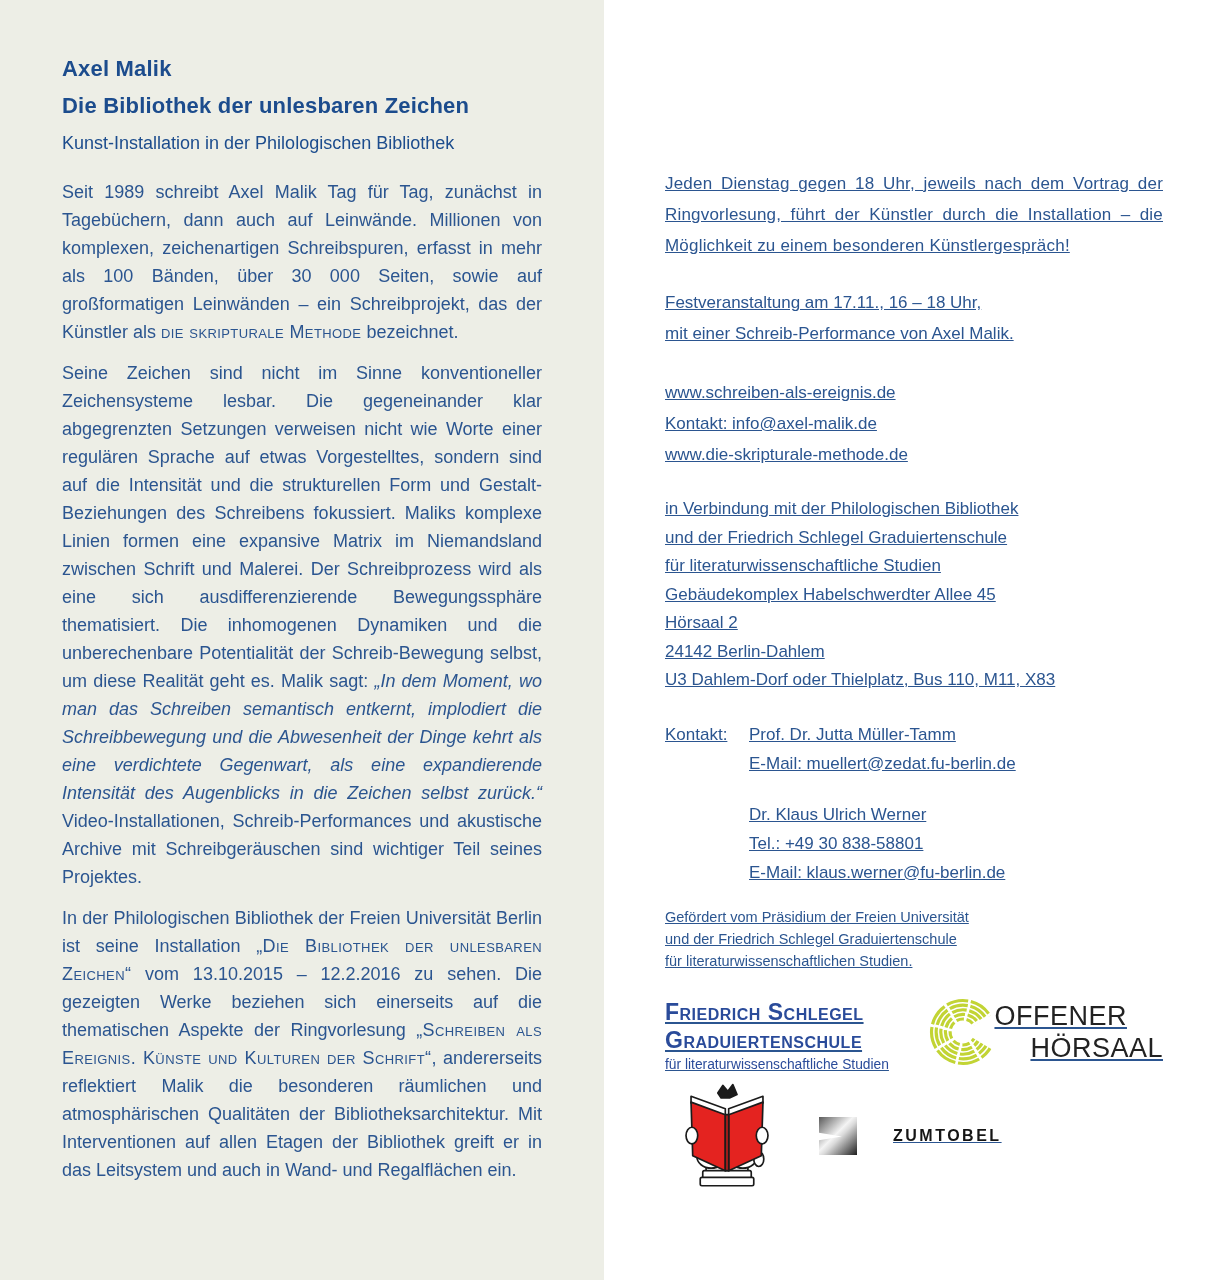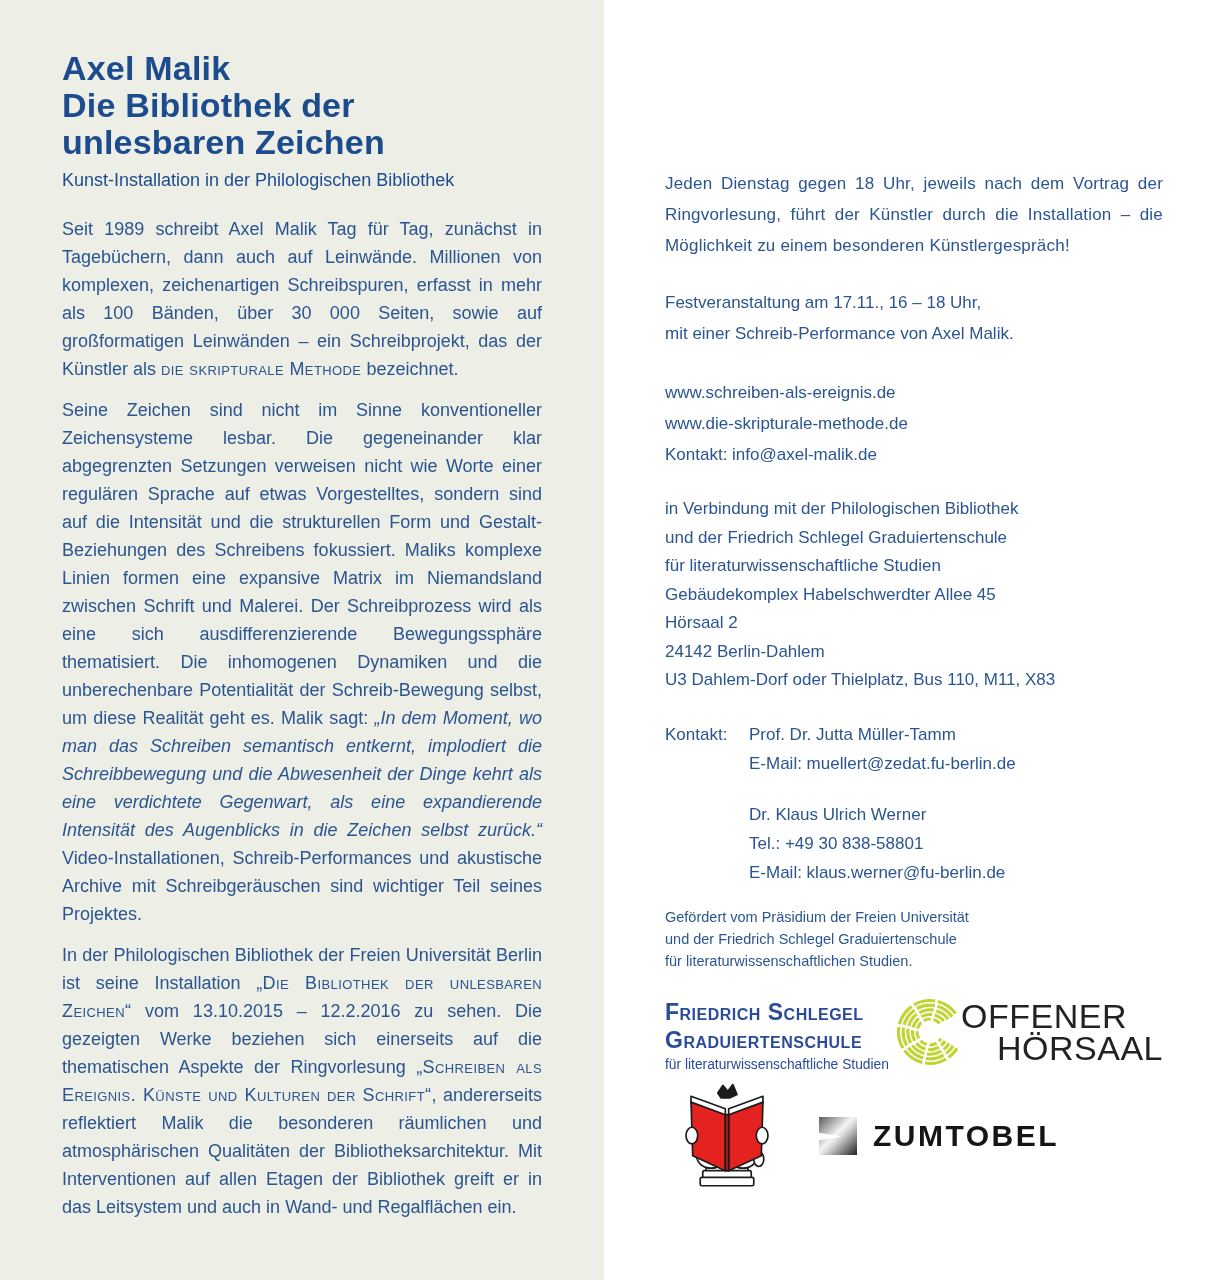--- a/index.html
+++ b/index.html
@@ -1,54 +1,54 @@
 <!DOCTYPE html>
 <html lang="de"><head>
 <meta charset="utf-8">
 <style>
   html,body{margin:0;padding:0;background:#ffffff;}
   .page{position:relative;width:1221px;height:1280px;display:flex;overflow:hidden;
         font-family:"Liberation Sans",sans-serif;}
   
   .col-left{flex:0 0 604px;width:604px;background:#edeee6;box-sizing:border-box;
             padding:50px 62px 0 62px;color:#2b5590;}
-  .title{font-size:34px;font-weight:700;line-height:37px;color:#1c4c8d;letter-spacing:.2px;}
+  .title{font-size:22px;font-weight:700;line-height:37px;color:#1c4c8d;letter-spacing:.2px;}
   .subtitle{font-size:18px;line-height:26px;margin-top:6px;color:#1c4c8d;}
   .paras{margin-top:22px;}
   .paras p{margin:0 0 13px 0;font-size:18px;line-height:28px;text-align:justify;
            hyphens:auto;-webkit-hyphens:auto;}
   .run-sc{font-variant:small-caps;letter-spacing:.4px;}
   .run-i{font-style:italic;}
   
-  .col-right{flex:1;box-sizing:border-box;padding:168px 58px 0 61px;color:#2b5590;font-size:17px;}
+  .col-right{flex:1;box-sizing:border-box;padding:168px 58px 0 61px;color:#2b5590;font-size:17px;text-decoration:underline;}
   .intro{margin:0;line-height:31px;text-align:justify;letter-spacing:.2px;}
   .block .line{line-height:31px;}
   .event{margin-top:26px;}
   .links{margin-top:28px;}
   .address{margin-top:25px;}
   .address .line{line-height:28.5px;}
   .contact-row{display:flex;margin-top:25px;}
   .contact-label{width:84px;line-height:29px;flex:0 0 84px;}
   .contact .line{line-height:29px;}
   .contact + .contact{margin-top:22px;}
   .funding{margin-top:19px;font-size:14.5px;line-height:22px;}
   
   .logos1{margin-top:20px;display:flex;align-items:flex-start;justify-content:space-between;}
   .fsgs{color:#2a4b9a;padding-top:6px;}
   .fsgs .big{font-variant:small-caps;font-size:23px;line-height:28px;font-weight:600;letter-spacing:.5px;}
   .fsgs .small{font-size:13.8px;margin-top:3px;}
   .oh{display:flex;align-items:center;}
   .oh-icon{width:74px;height:80px;}
-  .oh-text{font-size:34px;line-height:32px;color:#222222;letter-spacing:.5px;margin-left:-6px;}
+  .oh-text{font-size:27px;line-height:32px;color:#222222;letter-spacing:.5px;margin-left:-6px;}
   .oh-l2{padding-left:36px;}
   .logos2{margin-top:10px;display:flex;align-items:center;}
   .reader-svg{width:92px;height:108px;margin-left:16px;}
   .zumtobel{display:flex;align-items:center;margin-left:46px;}
   .zt-sq{width:38px;height:38px;display:block;}
-  .zt-label{font-size:30px;font-weight:700;letter-spacing:2.5px;color:#151515;margin-left:16px;}
+  .zt-label{font-size:16px;font-weight:700;letter-spacing:2.5px;color:#151515;margin-left:36px;}
 </style>
 </head>
 <body>
 
 <div class="page">
 
   <div class="col-left">
     <div class="title">Axel Malik</div>
     <div class="title">Die Bibliothek der unlesbaren Zeichen</div>
     <div class="subtitle">Kunst-Installation in der Philologischen Bibliothek</div>
@@ -60,22 +60,22 @@
   </div>
 
   <div class="col-right">
     <p class="intro">Jeden Dienstag gegen 18 Uhr, jeweils nach dem Vortrag der Ringvorlesung, führt der Künstler durch die Installation – die Möglichkeit zu einem besonderen Künstlergespräch!</p>
     <div class="block event">
         <div class="line">Festveranstaltung am 17.11., 16 – 18 Uhr,</div>
         <div class="line">mit einer Schreib-Performance von Axel Malik.</div>
       </div>
     <div class="block links">
         <div class="line">www.schreiben-als-ereignis.de</div>
+        <div class="line">Kontakt: info@axel-malik.de</div>
         <div class="line">www.die-skripturale-methode.de</div>
-        <div class="line">Kontakt: info@axel-malik.de</div>
       </div>
     <div class="block address">
         <div class="line">in Verbindung mit der Philologischen Bibliothek</div>
         <div class="line">und der Friedrich Schlegel Graduiertenschule</div>
         <div class="line">für literaturwissenschaftliche Studien</div>
         <div class="line">Gebäudekomplex Habelschwerdter Allee 45</div>
         <div class="line">Hörsaal 2</div>
         <div class="line">24142 Berlin-Dahlem</div>
         <div class="line">U3 Dahlem-Dorf oder Thielplatz, Bus 110, M11, X83</div>
       </div>

